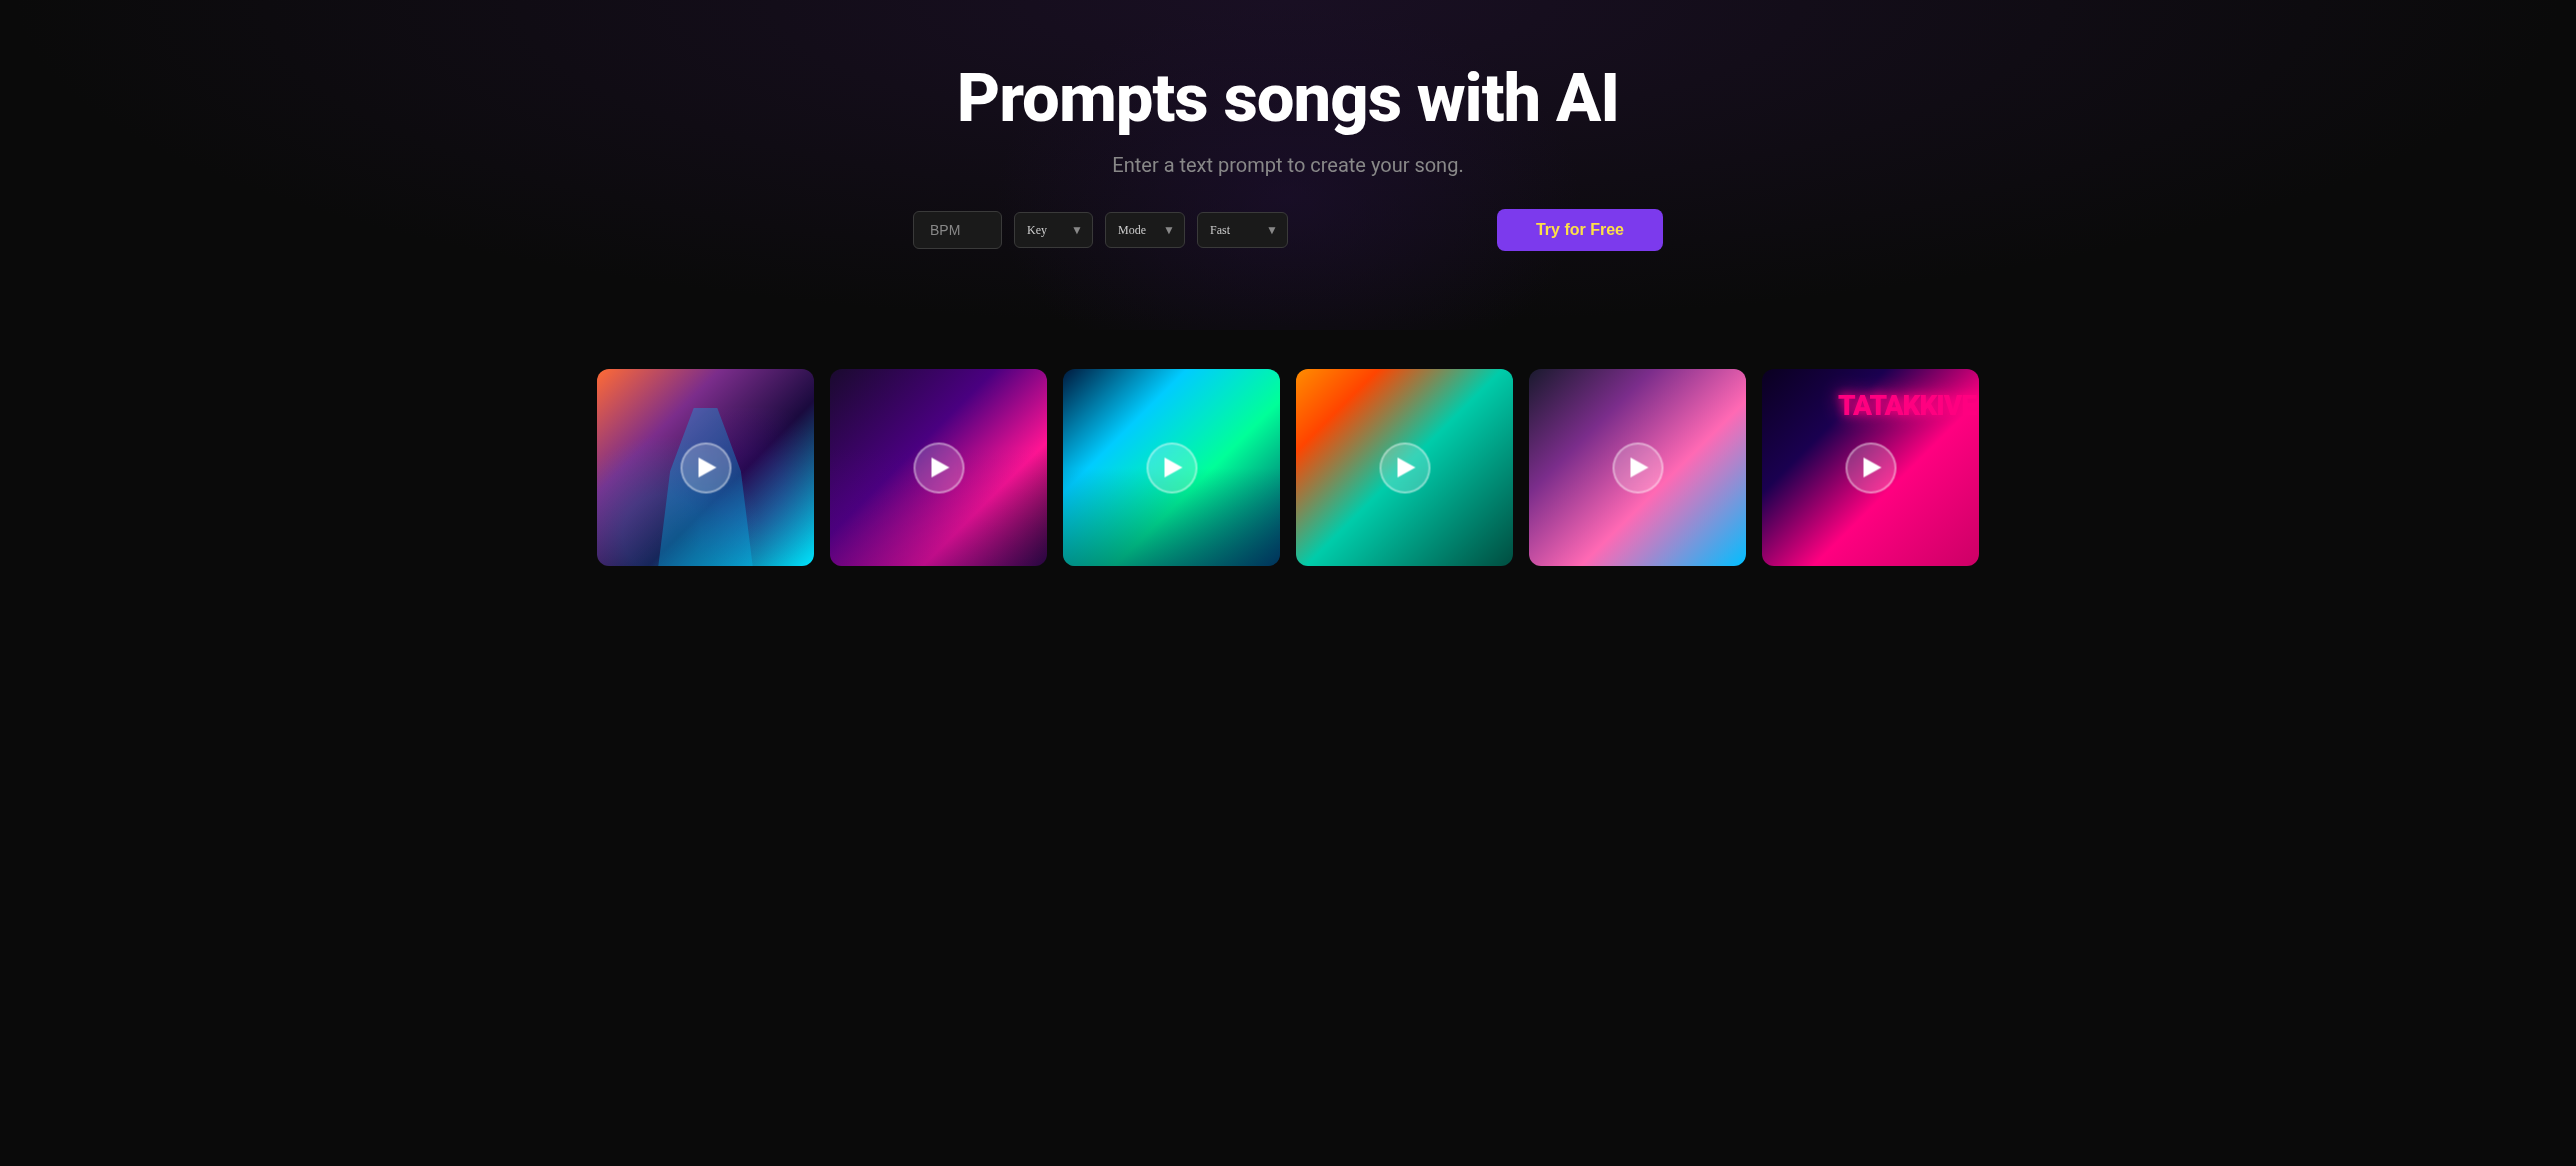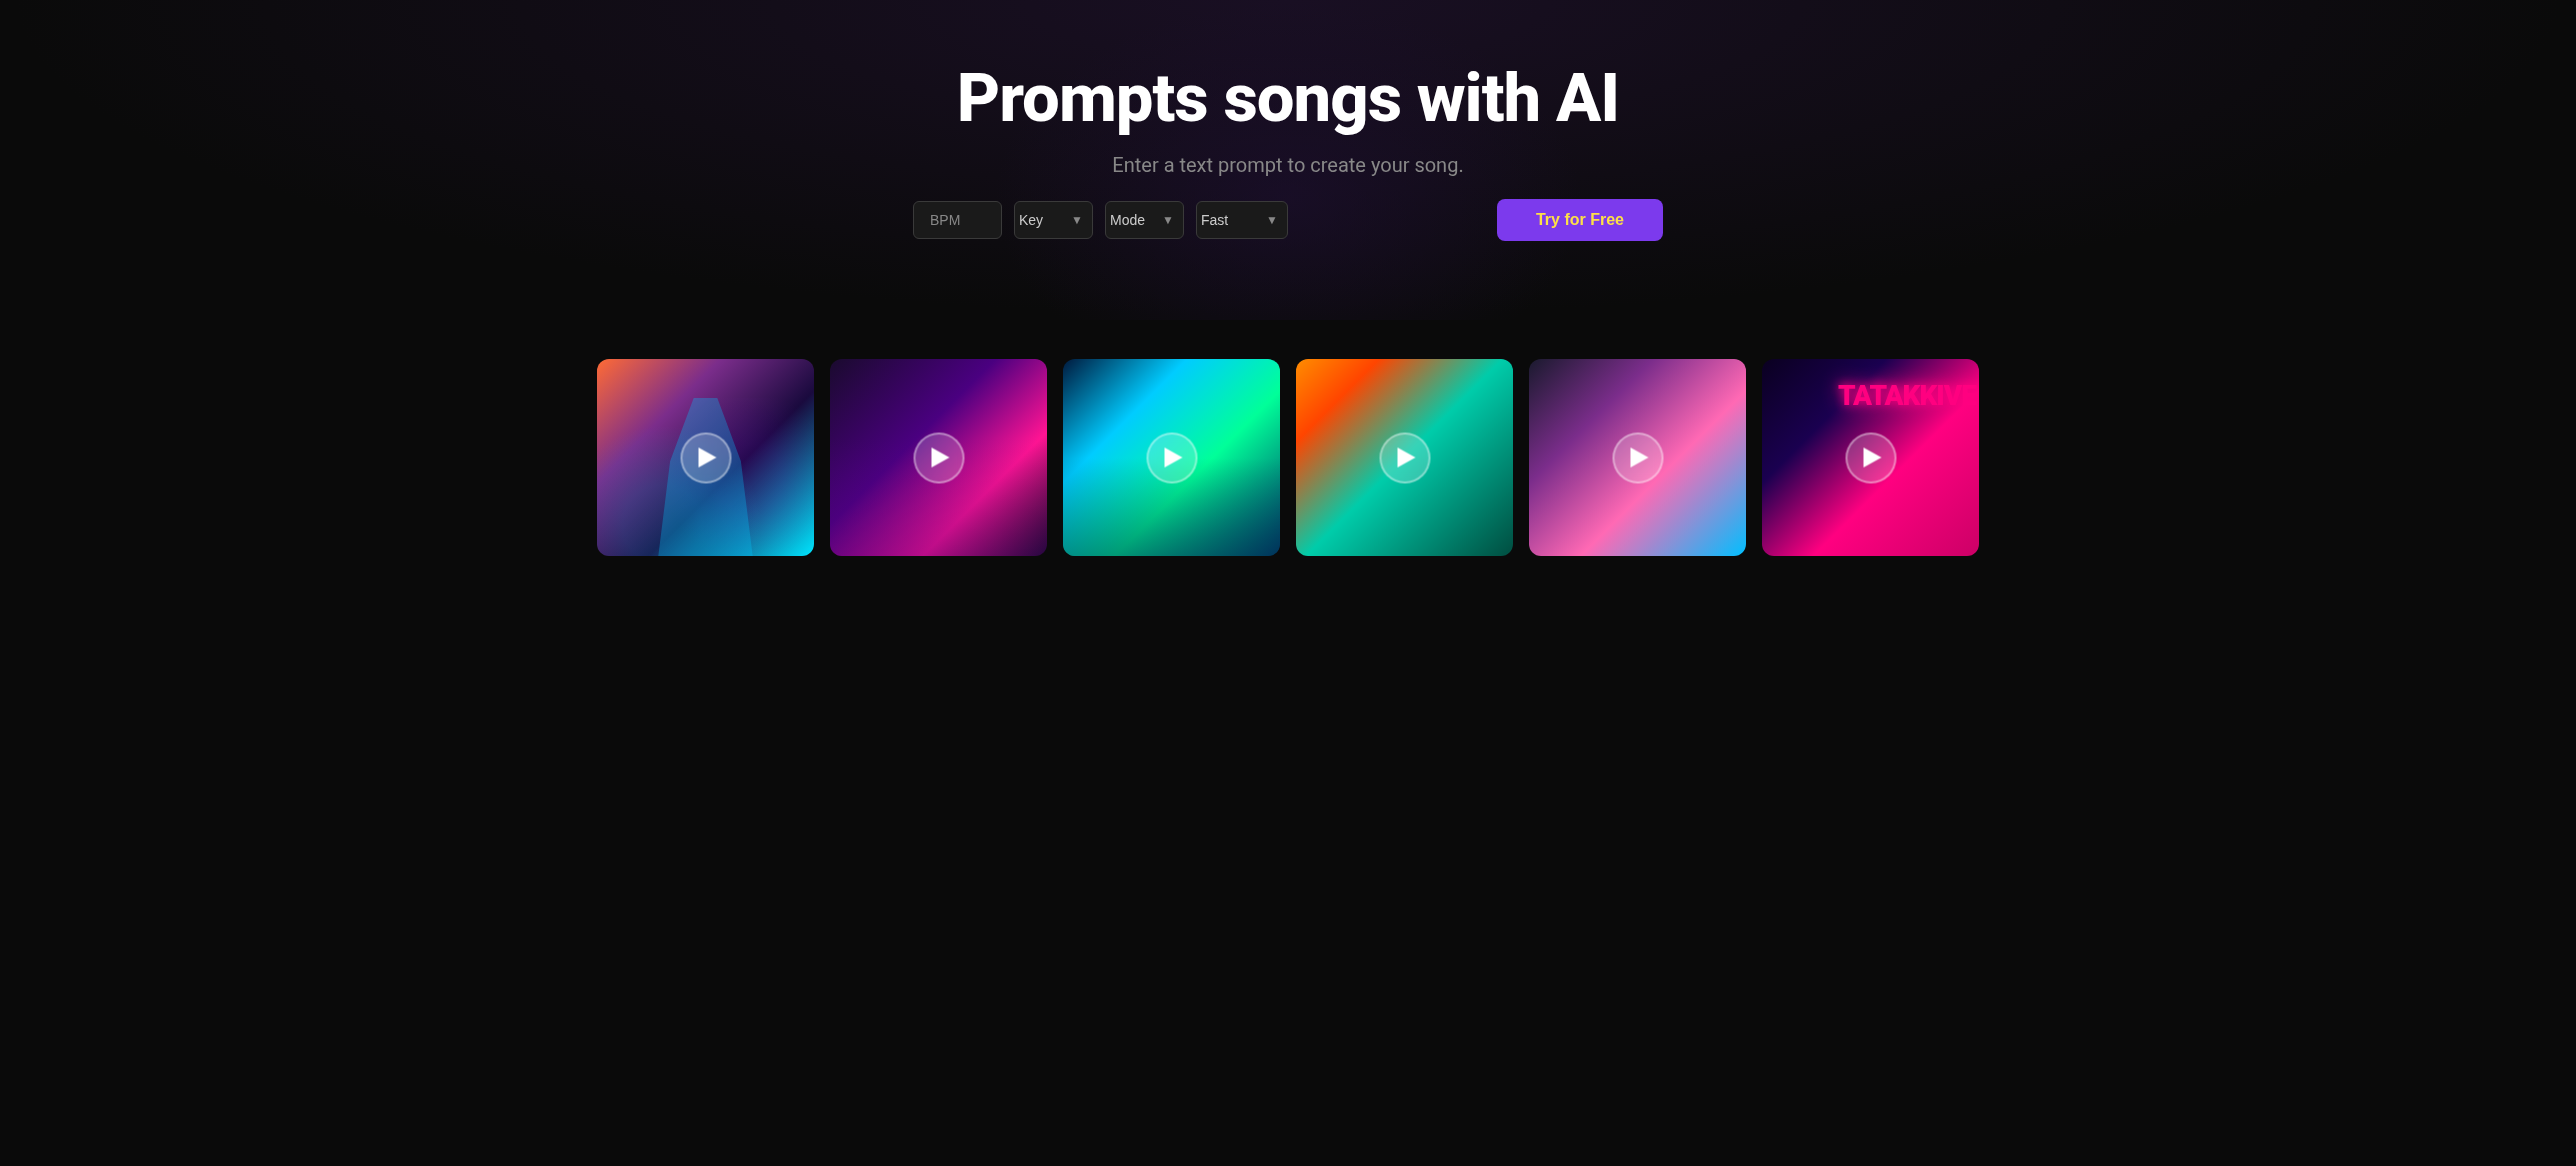--- a/index.html
+++ b/index.html
@@ -55,21 +55,21 @@
       margin-bottom: 16px;
       position: relative;
       z-index: 1;
       letter-spacing: -1px;
     }
 
     .subtitle {
       font-size: 20px;
       color: #888888;
       text-align: center;
-      margin-bottom: 18px;
+      margin-bottom: 28px;
       position: relative;
       z-index: 1;
     }
 
     .prompt-container {
       width: 100%;
       max-width: 750px;
       position: relative;
       z-index: 1;
       margin-bottom: 20px;
@@ -121,27 +121,28 @@
       position: relative;
       display: flex;
       align-items: center;
     }
 
     .dropdown-select {
       background: #1a1a1a;
       border: 1px solid #3a3a3a;
       border-radius: 6px;
       color: #cccccc;
-      font-size: 14px;
-      padding: 10px 36px 10px 4px;
+      font-size: 12px;
+      padding: 10px 36px 10px 12px;
       cursor: pointer;
       appearance: none;
       -webkit-appearance: none;
       outline: none;
       min-width: 79px;
+      font-family: Liberation Serif, serif;
     }
 
     .dropdown-arrow {
       position: absolute;
       right: 10px;
       pointer-events: none;
       color: #888888;
       font-size: 12px;
     }
 

